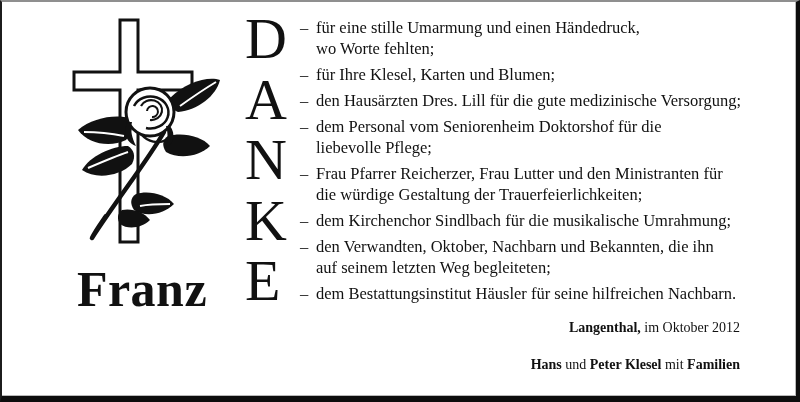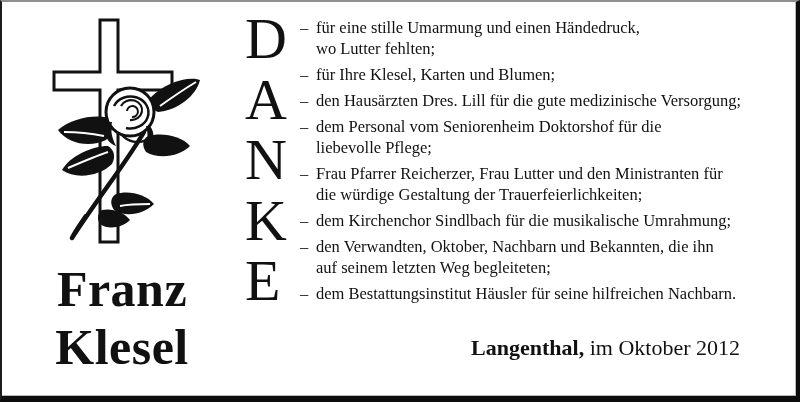--- a/index.html
+++ b/index.html
@@ -19,21 +19,21 @@
     border-left: 2px solid #1c1c1c;
     border-right: 4px solid #0d0d0d;
     border-bottom: 6px solid #0d0d0d;
     box-shadow: inset -1px -1px 0 #b9b9b9;
     overflow: hidden;
   }
 
   
   .left-col {
     position: absolute;
-    left: 14px;
+    left: 34px;
     top: 10px;
     width: 212px;
     height: 382px;
   }
   .cross-art {
     display: block;
     margin: 2px auto 0 auto;
   }
   .name {
     position: absolute;
@@ -89,24 +89,23 @@
     flex: 1 1 auto;
     white-space: pre-line;
   }
 
   
   .signature {
     position: absolute;
     right: 56px;
     top: 315px;
     text-align: right;
-    font-size: 22px;
+    font-size: 14px;
     line-height: 21px;
     color: #111111;
-    margin-top: 20px;
   }
   .sig-line2 {
     margin-top: 16px;
   }
   .seg-bold { font-weight: 700; }
   .seg-regular { font-weight: 400; }
 </style>
 </head>
 <body>
 
@@ -134,37 +133,36 @@
       <path d="M82,92 a18,16 0 1,1 12,22" fill="none" stroke="#111111" stroke-width="2.5"></path>
       <path d="M89,92 a11,10 0 1,1 9,14" fill="none" stroke="#111111" stroke-width="2.2"></path>
       <path d="M95,97 a5.5,5.5 0 1,1 5,6" fill="none" stroke="#111111" stroke-width="2"></path>
 
       <path d="M76,108 C70,118 74,128 84,132 C80,124 78,116 80,108 Z" fill="#111111"></path>
       <path d="M118,112 C124,120 122,130 114,134 C116,126 116,118 114,112 Z" fill="#111111"></path>
       <path d="M90,121 C96,128 106,130 114,126" fill="none" stroke="#111111" stroke-width="2.5"></path>
     </svg>
     <div class="name">
       <div>Franz</div>
-      <div>Klesel</div>
     </div>
   </div>
 
   <div class="danke-col" id="danke-col">
       <span class="danke-letter">D</span>
       <span class="danke-letter">A</span>
       <span class="danke-letter">N</span>
       <span class="danke-letter">K</span>
       <span class="danke-letter">E</span>
     </div>
 
   <div class="thanks-list" id="thanks-list">
       <div class="thanks-item">
         <span class="thanks-dash">–</span>
         <span class="thanks-text">für eine stille Umarmung und einen Händedruck,
-wo Lutter fehlten;</span>
+wo Worte fehlten;</span>
       </div>
       <div class="thanks-item">
         <span class="thanks-dash">–</span>
         <span class="thanks-text">für Ihre Klesel, Karten und Blumen;</span>
       </div>
       <div class="thanks-item">
         <span class="thanks-dash">–</span>
         <span class="thanks-text">den Hausärzten Dres. Lill für die gute medizinische Versorgung;</span>
       </div>
       <div class="thanks-item">
@@ -187,15 +185,16 @@
 auf seinem letzten Weg begleiteten;</span>
       </div>
       <div class="thanks-item">
         <span class="thanks-dash">–</span>
         <span class="thanks-text">dem Bestattungsinstitut Häusler für seine hilfreichen Nachbarn.</span>
       </div>
     </div>
 
   <div class="signature">
     <div class="sig-line1" id="sig-line1"><span class="seg-bold">Langenthal,</span><span class="seg-regular"> im Oktober 2012</span></div>
+    <div class="sig-line2" id="sig-line2"><span class="seg-bold">Hans</span><span class="seg-regular"> und </span><span class="seg-bold">Peter Klesel</span><span class="seg-regular"> mit </span><span class="seg-bold">Familien</span></div>
   </div>
 
 </div>
 
 </body></html>

